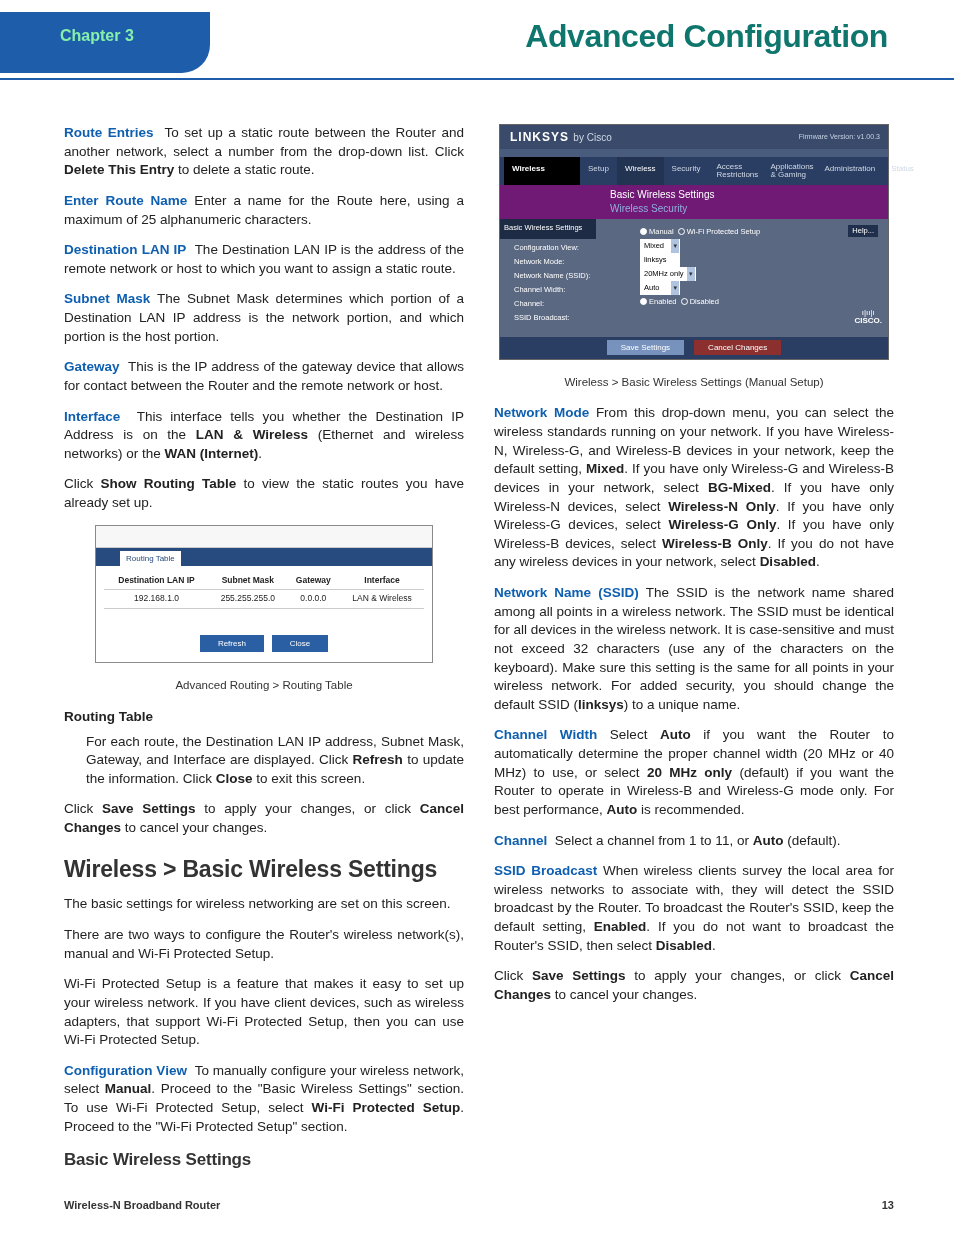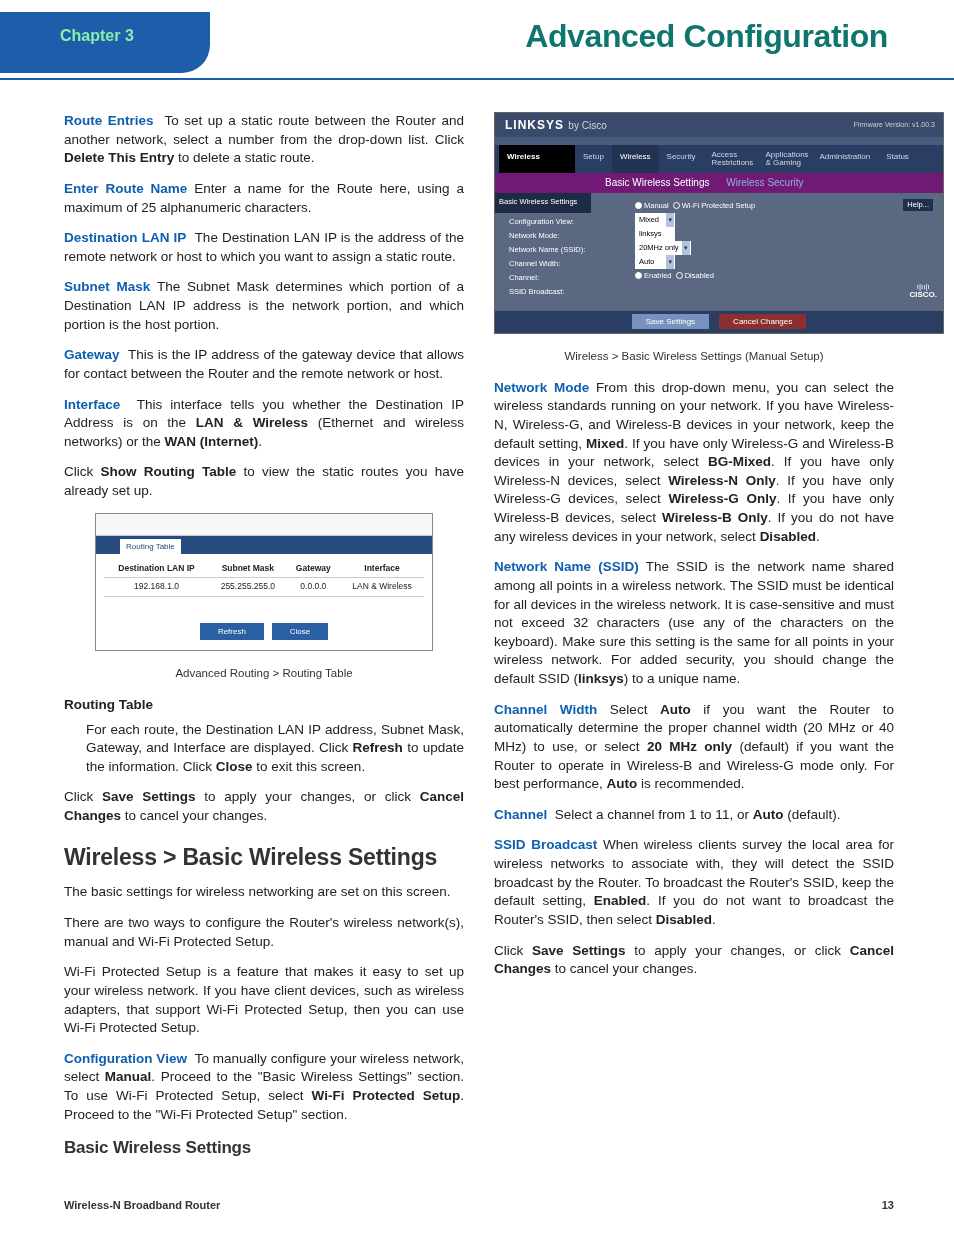--- a/index.html
+++ b/index.html
@@ -34,21 +34,21 @@
     float: right;
     color: #0f766e;
     font-size: 32px;
     font-weight: 700;
     margin-top: 2px;
     letter-spacing: -0.4px;
   }
   .hd-rule { height: 2px; background: #1e5da9; margin: 0 0 0 0; clear: both; }
 
   
-  .body { padding: 32px 60px 0 64px; }
+  .body { padding: 44px 60px 0 64px; }
   .cols { column-count: 2; column-gap: 30px; column-fill: auto; height: 1080px; }
   .p   { margin: 0 0 12px 0; text-align: justify; break-inside: avoid-column; }
   .p.flow { break-inside: auto; }
   .indent { padding-left: 22px; }
 
   .link   { color: #0e5fb0; font-weight: 600; }
   b       { font-weight: 700; }
   .h2 {
     color: #333;
     font-size: 23px;
@@ -82,21 +82,21 @@
   .routing-dialog .tabstrip { background:#274a7f; color:#fff; font-size:9px; padding:3px 6px 0 24px;}
   .routing-tab { background:#fff; color:#274a7f; display:inline-block; padding:2px 6px; font-size:8px;}
   .routing-dialog .inner { background:#fff; padding:6px 8px 10px 8px;}
   .routing-dialog table { width:100%; border-collapse:collapse; font-size:8.5px;}
   .routing-dialog th,.routing-dialog td{ border-bottom:1px solid #ccc; padding:3px 4px; text-align:center;}
   .routing-dialog th { font-weight:700;}
   .routing-dialog .btnrow { text-align:center; padding-top:24px;}
   .rbtn { display:inline-block; background:#2a5fa4; color:#fff; font-size:8px; padding:3px 18px; margin:0 2px; text-align:center;}
 
   
-  .wireless-shot { width: 450px; margin: 7px auto; }
+  .wireless-shot { width: 390px; margin: 7px auto; }
   .wireless-shot .topbar{ background:#3a4a6a; height:24px; position:relative;}
   .wireless-shot .brand{ position:absolute; left:10px; top:4px; color:#fff; font-weight:700; font-size:12px; letter-spacing:1px;}
   .wireless-shot .brand small{ font-weight:400; letter-spacing:0; color:#cfd8e6;}
   .wireless-shot .subtop{ background:#4a5c7e; height:8px;}
   .wireless-shot .fw { position:absolute; right:8px; top:7px; color:#c7d2e4; font-size:7px;}
   .wireless-shot .tabs{ background:#2a3d62; color:#cfd8e6; font-size:8px; padding:0 4px; display:flex;}
   .wireless-shot .tabs .t{ padding:6px 8px; }
   .wireless-shot .tabs .t.sel{ background:#000; color:#fff; font-weight:700;}
   .wireless-shot .mrow{ background:#701a75; color:#8fb0de; font-size:10px; padding:3px 110px;}
   .wireless-shot .miditem{ display:inline-block; margin-right:14px;}

